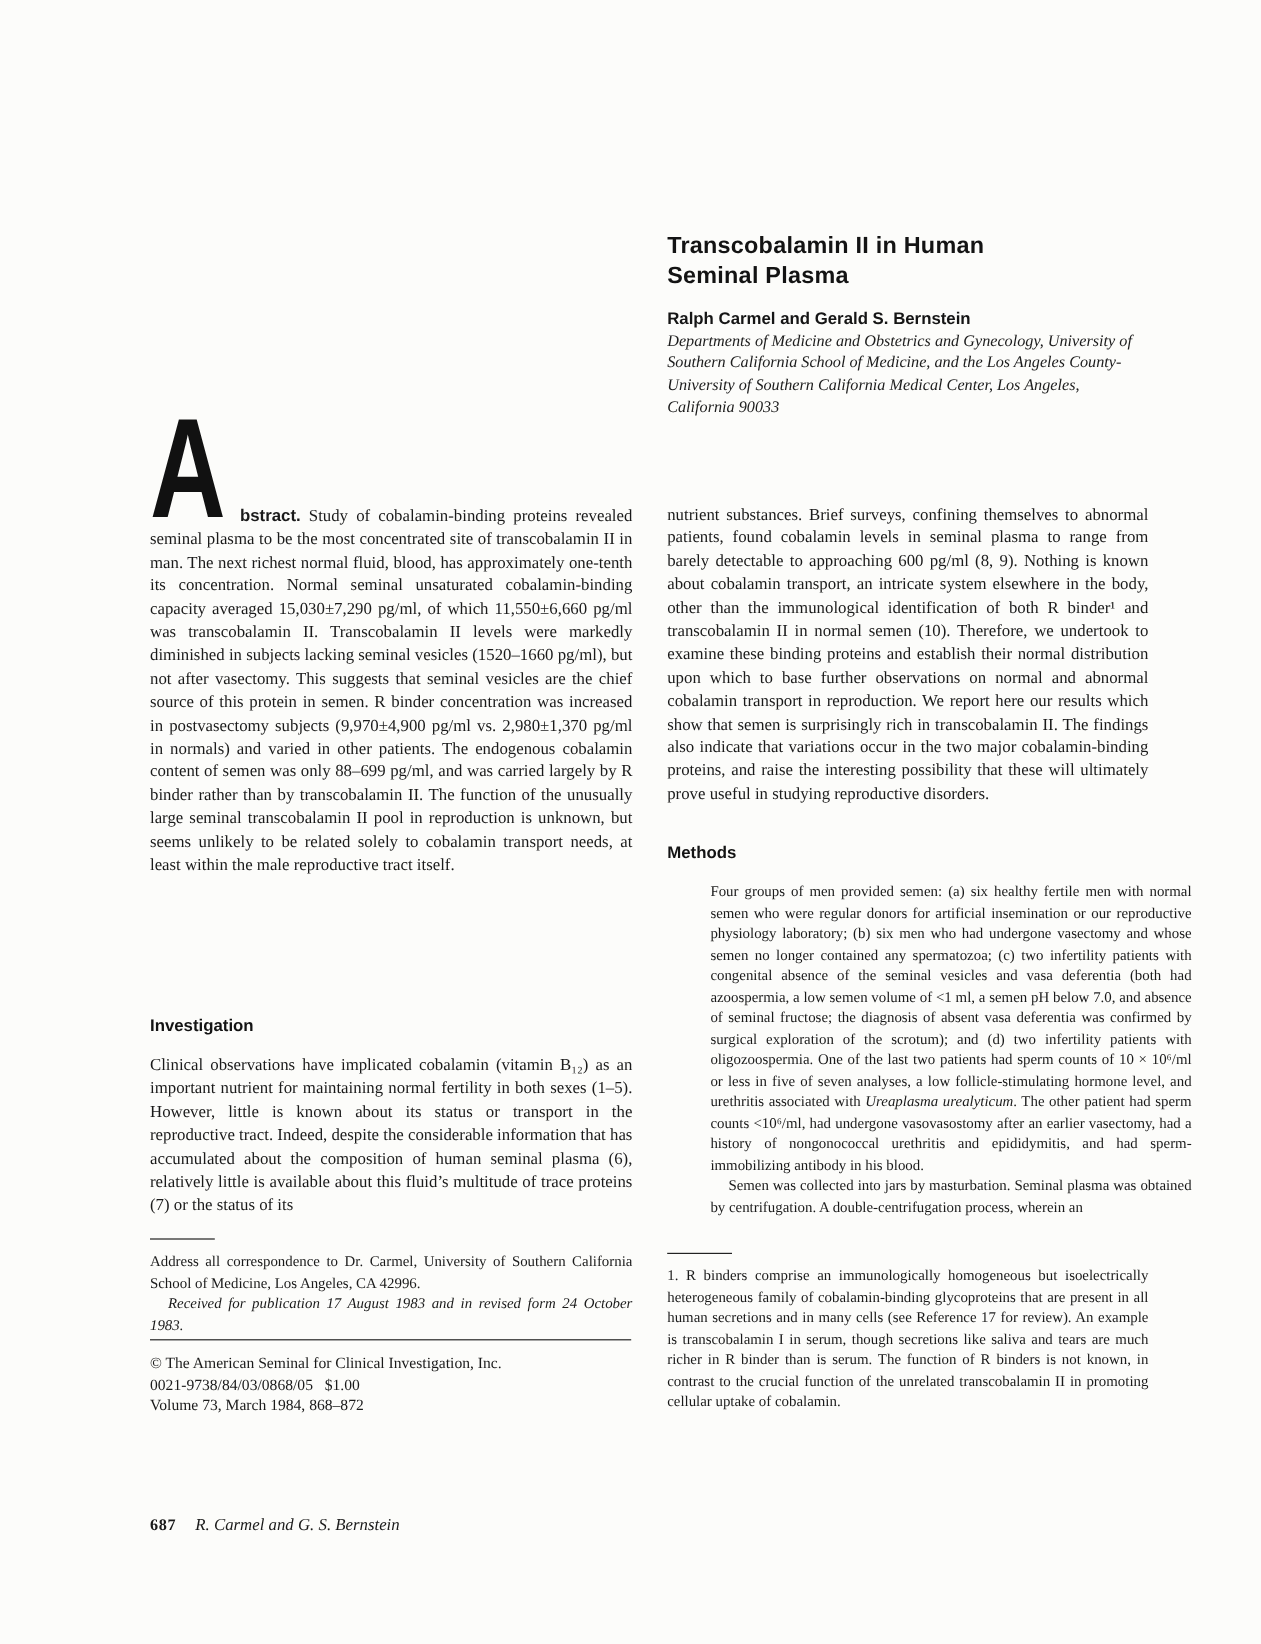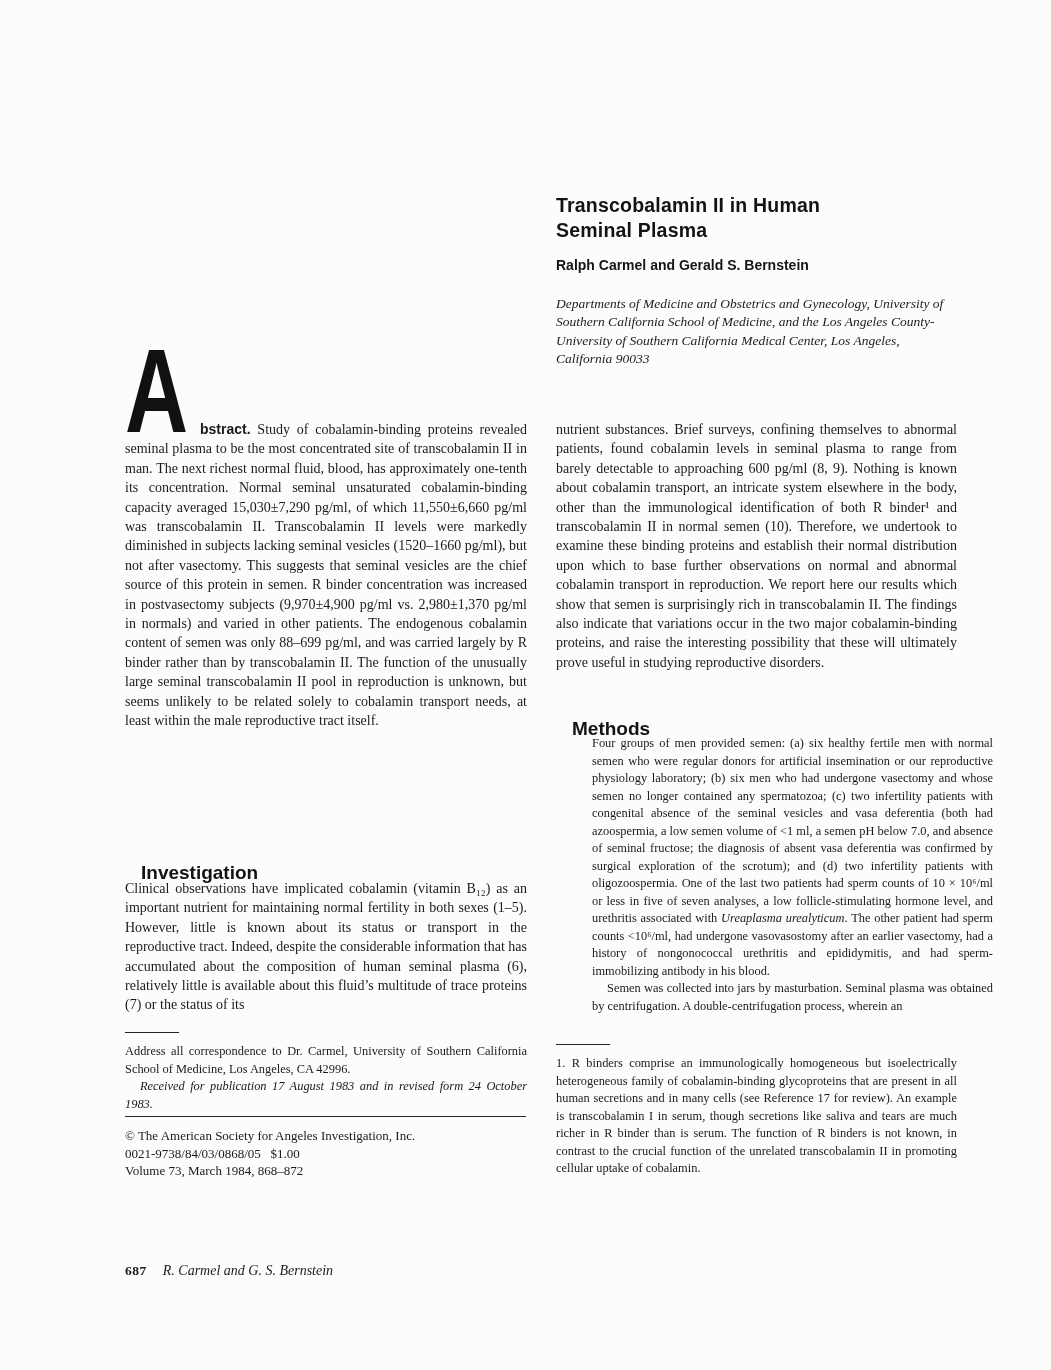--- a/index.html
+++ b/index.html
@@ -20,21 +20,21 @@
     font-weight:700; font-size:19.5px; line-height:25px;
     letter-spacing:0.2px; margin:0; color:#131313;
   }
   .authors {
     font-family:"Liberation Sans", sans-serif;
     font-weight:700; font-size:14px; line-height:16px;
     margin-top:14px; color:#151515;
   }
   .affiliation {
     font-style:italic; font-size:13.5px; line-height:18.4px;
-    margin-top:22px; color:#1c1c1c;
+    margin-top:2px; color:#1c1c1c;
   }
 
   
   .body-text { font-size:14px; line-height:19.4px; text-align:justify; margin:0; }
   .small-text { font-size:12.4px; line-height:17.5px; text-align:justify; margin:0; }
 
   
   .abstract-block { left:125px; top:352px; width:402px; }
   .dropcap {
     position:absolute; left:0; top:-20px;
@@ -45,21 +45,21 @@
   }
   .abstract-par { padding-top:68px; text-indent:75px; }
   .abstract-label {
     font-family:"Liberation Sans", sans-serif;
     font-weight:700; font-size:14px;
   }
 
   
   .section-heading {
     font-family:"Liberation Sans", sans-serif;
-    font-weight:700; font-size:19px; color:#131313; margin:16px;
+    font-weight:700; font-size:14px; color:#131313; margin:0;
   }
   .intro-heading { left:125px; top:846px; }
   .intro-par { left:125px; top:879px; width:402px; }
 
   .right-par { left:556px; top:420px; width:401px; }
   .methods-heading { left:556px; top:702px; }
   .methods-block { left:556px; top:735px; width:401px;margin-left:36px; }
   .indent-par { text-indent:15px; }
   .italic { font-style:italic; }
 
@@ -101,21 +101,21 @@
   <p class="abs body-text intro-par">Clinical observations have implicated cobalamin (vitamin B₁₂) as an important nutrient for maintaining normal fertility in both sexes (1–5). However, little is known about its status or transport in the reproductive tract. Indeed, despite the considerable information that has accumulated about the composition of human seminal plasma (6), relatively little is available about this fluid’s multitude of trace proteins (7) or the status of its</p>
 
   <div class="abs fn-left">
     <div class="fn-rule"></div>
     <p class="small-text">Address all correspondence to Dr. Carmel, University of Southern California School of Medicine, Los Angeles, CA 42996.</p>
     <p class="small-text italic indent-par">Received for publication 17 August 1983 and in revised form 24 October 1983.</p>
   </div>
 
   <div class="abs long-rule"></div>
   <div class="abs journal-block">
-    <div>© The American Society for Angeles Investigation, Inc.</div>
+    <div>© The American Seminal for Clinical Investigation, Inc.</div>
     <div>0021-9738/84/03/0868/05&nbsp;&nbsp;&nbsp;$1.00</div>
     <div>Volume 73, March 1984, 868–872</div>
   </div>
 
   <p class="abs body-text right-par">nutrient substances. Brief surveys, confining themselves to abnormal patients, found cobalamin levels in seminal plasma to range from barely detectable to approaching 600 pg/ml (8, 9). Nothing is known about cobalamin transport, an intricate system elsewhere in the body, other than the immunological identification of both R binder¹ and transcobalamin II in normal semen (10). Therefore, we undertook to examine these binding proteins and establish their normal distribution upon which to base further observations on normal and abnormal cobalamin transport in reproduction. We report here our results which show that semen is surprisingly rich in transcobalamin II. The findings also indicate that variations occur in the two major cobalamin-binding proteins, and raise the interesting possibility that these will ultimately prove useful in studying reproductive disorders.</p>
 
   <h2 class="abs section-heading methods-heading">Methods</h2>
   <div class="abs methods-block">
     <p class="small-text"><span>Four groups of men provided semen: (a) six healthy fertile men with normal semen who were regular donors for artificial insemination or our reproductive physiology laboratory; (b) six men who had undergone vasectomy and whose semen no longer contained any spermatozoa; (c) two infertility patients with congenital absence of the seminal vesicles and vasa deferentia (both had azoospermia, a low semen volume of &lt;1 ml, a semen pH below 7.0, and absence of seminal fructose; the diagnosis of absent vasa deferentia was confirmed by surgical exploration of the scrotum); and (d) two infertility patients with oligozoospermia. One of the last two patients had sperm counts of 10 × 10⁶/ml or less in five of seven analyses, a low follicle-stimulating hormone level, and urethritis associated with </span><span class="italic">Ureaplasma urealyticum</span><span>. The other patient had sperm counts &lt;10⁶/ml, had undergone vasovasostomy after an earlier vasectomy, had a history of nongonococcal urethritis and epididymitis, and had sperm-immobilizing antibody in his blood.</span></p>
     <p class="small-text indent-par">Semen was collected into jars by masturbation. Seminal plasma was obtained by centrifugation. A double-centrifugation process, wherein an</p>

